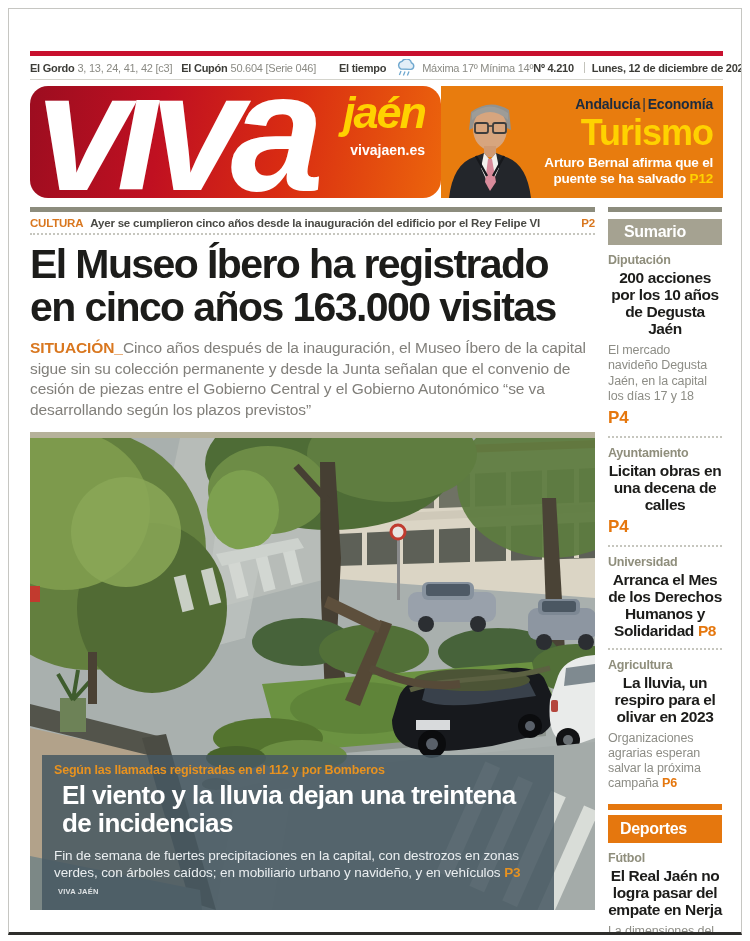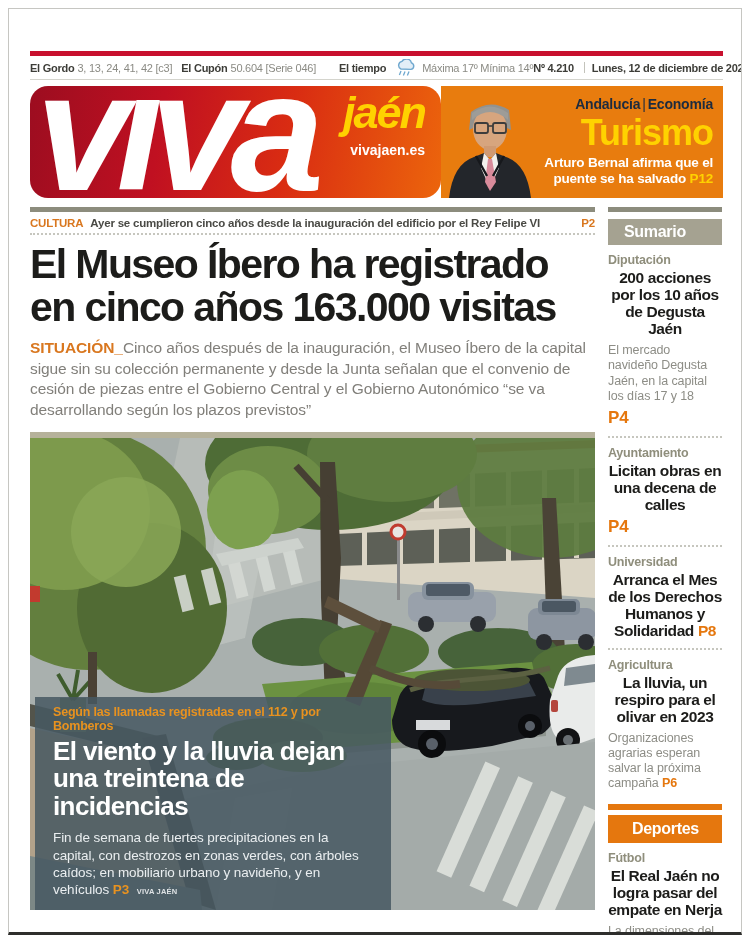--- a/index.html
+++ b/index.html
@@ -42,38 +42,38 @@
   .section-strap{color:#4a4a45;flex:1;overflow:hidden;}
   .section-ref{color:#d9771f;margin-left:6px;}
 
   .headline{margin:8px 0 6px;font-size:41px;line-height:1.06;letter-spacing:-1.6px;font-weight:700;color:#1c1c1a;}
   .lede{margin:8px 0 0;font-size:15.5px;line-height:1.33;color:#817f7a;letter-spacing:-0.1px;}
   .lede-label{color:#d9771f;font-weight:700;}
 
   
   .photo{position:relative;height:472px;overflow:hidden;background:#a9b0ae;}
   .photo > svg{display:block;}
-  .overlay{position:absolute;left:5px;bottom:0;width:356px;box-sizing:border-box;background:rgba(71,88,98,0.86);padding:8px 18px 12px;color:#fff;}
+  .overlay{position:absolute;left:12px;bottom:0;width:512px;box-sizing:border-box;background:rgba(71,88,98,0.86);padding:8px 12px 12px;color:#fff;}
   .ov-kicker{color:#e8921f;font-size:12.5px;font-weight:700;margin-bottom:5px;letter-spacing:-0.2px;}
-  .ov-headline{font-size:26px;font-weight:700;line-height:1.06;letter-spacing:-0.6px;margin:0 0 9px;}
+  .ov-headline{font-size:26px;font-weight:700;line-height:1.06;letter-spacing:-0.6px;margin:0 8px 9px;}
   .ov-body{font-size:13.5px;line-height:1.28;color:#eaeef0;letter-spacing:-0.1px;}
   .ov-ref{color:#e8921f;font-weight:700;}
   .ov-credit{font-size:7.5px;font-weight:700;color:#dfe3e5;margin-left:4px;letter-spacing:0.2px;}
 
   
   .sumario-bar{margin-top:7px;background:#a5a291;color:#fff;font-weight:700;font-size:16px;padding:4px 16px;letter-spacing:-0.3px;}
   .sb-item{padding:8px 0;border-bottom:2px dotted #c6c6be;}
   .sb-item.no-sep{border-bottom:none;}
   .sb-kicker{color:#8f8e7c;font-size:12.5px;font-weight:700;letter-spacing:-0.2px;margin-bottom:2px;}
   .sb-title{color:#1c1c1a;font-size:15.5px;font-weight:700;line-height:1.1;letter-spacing:-0.4px;text-align:center;}
   .sb-body{color:#8d8d86;font-size:12.5px;line-height:1.22;margin-top:6px;letter-spacing:-0.1px;}
   .sb-ref{color:#e5770e;font-weight:700;}
   .sb-ref.own-line{display:block;font-size:17px;margin-top:4px;}
   .deportes-rule{height:6px;background:#e5770e;margin-top:4px;}
-  .deportes-bar{margin-top:5px;background:#e5770e;color:#fff;font-weight:700;font-size:16px;padding:5px 24px;letter-spacing:-0.3px;}
+  .deportes-bar{margin-top:5px;background:#e5770e;color:#fff;font-weight:700;font-size:16px;padding:5px 12px;letter-spacing:-0.3px;}
 </style>
 </head>
 <body>
 
 <div class="frame">
 
   <div class="redline"></div>
 
   <div class="infobar">
     <span class="ib-b">El Gordo</span>

